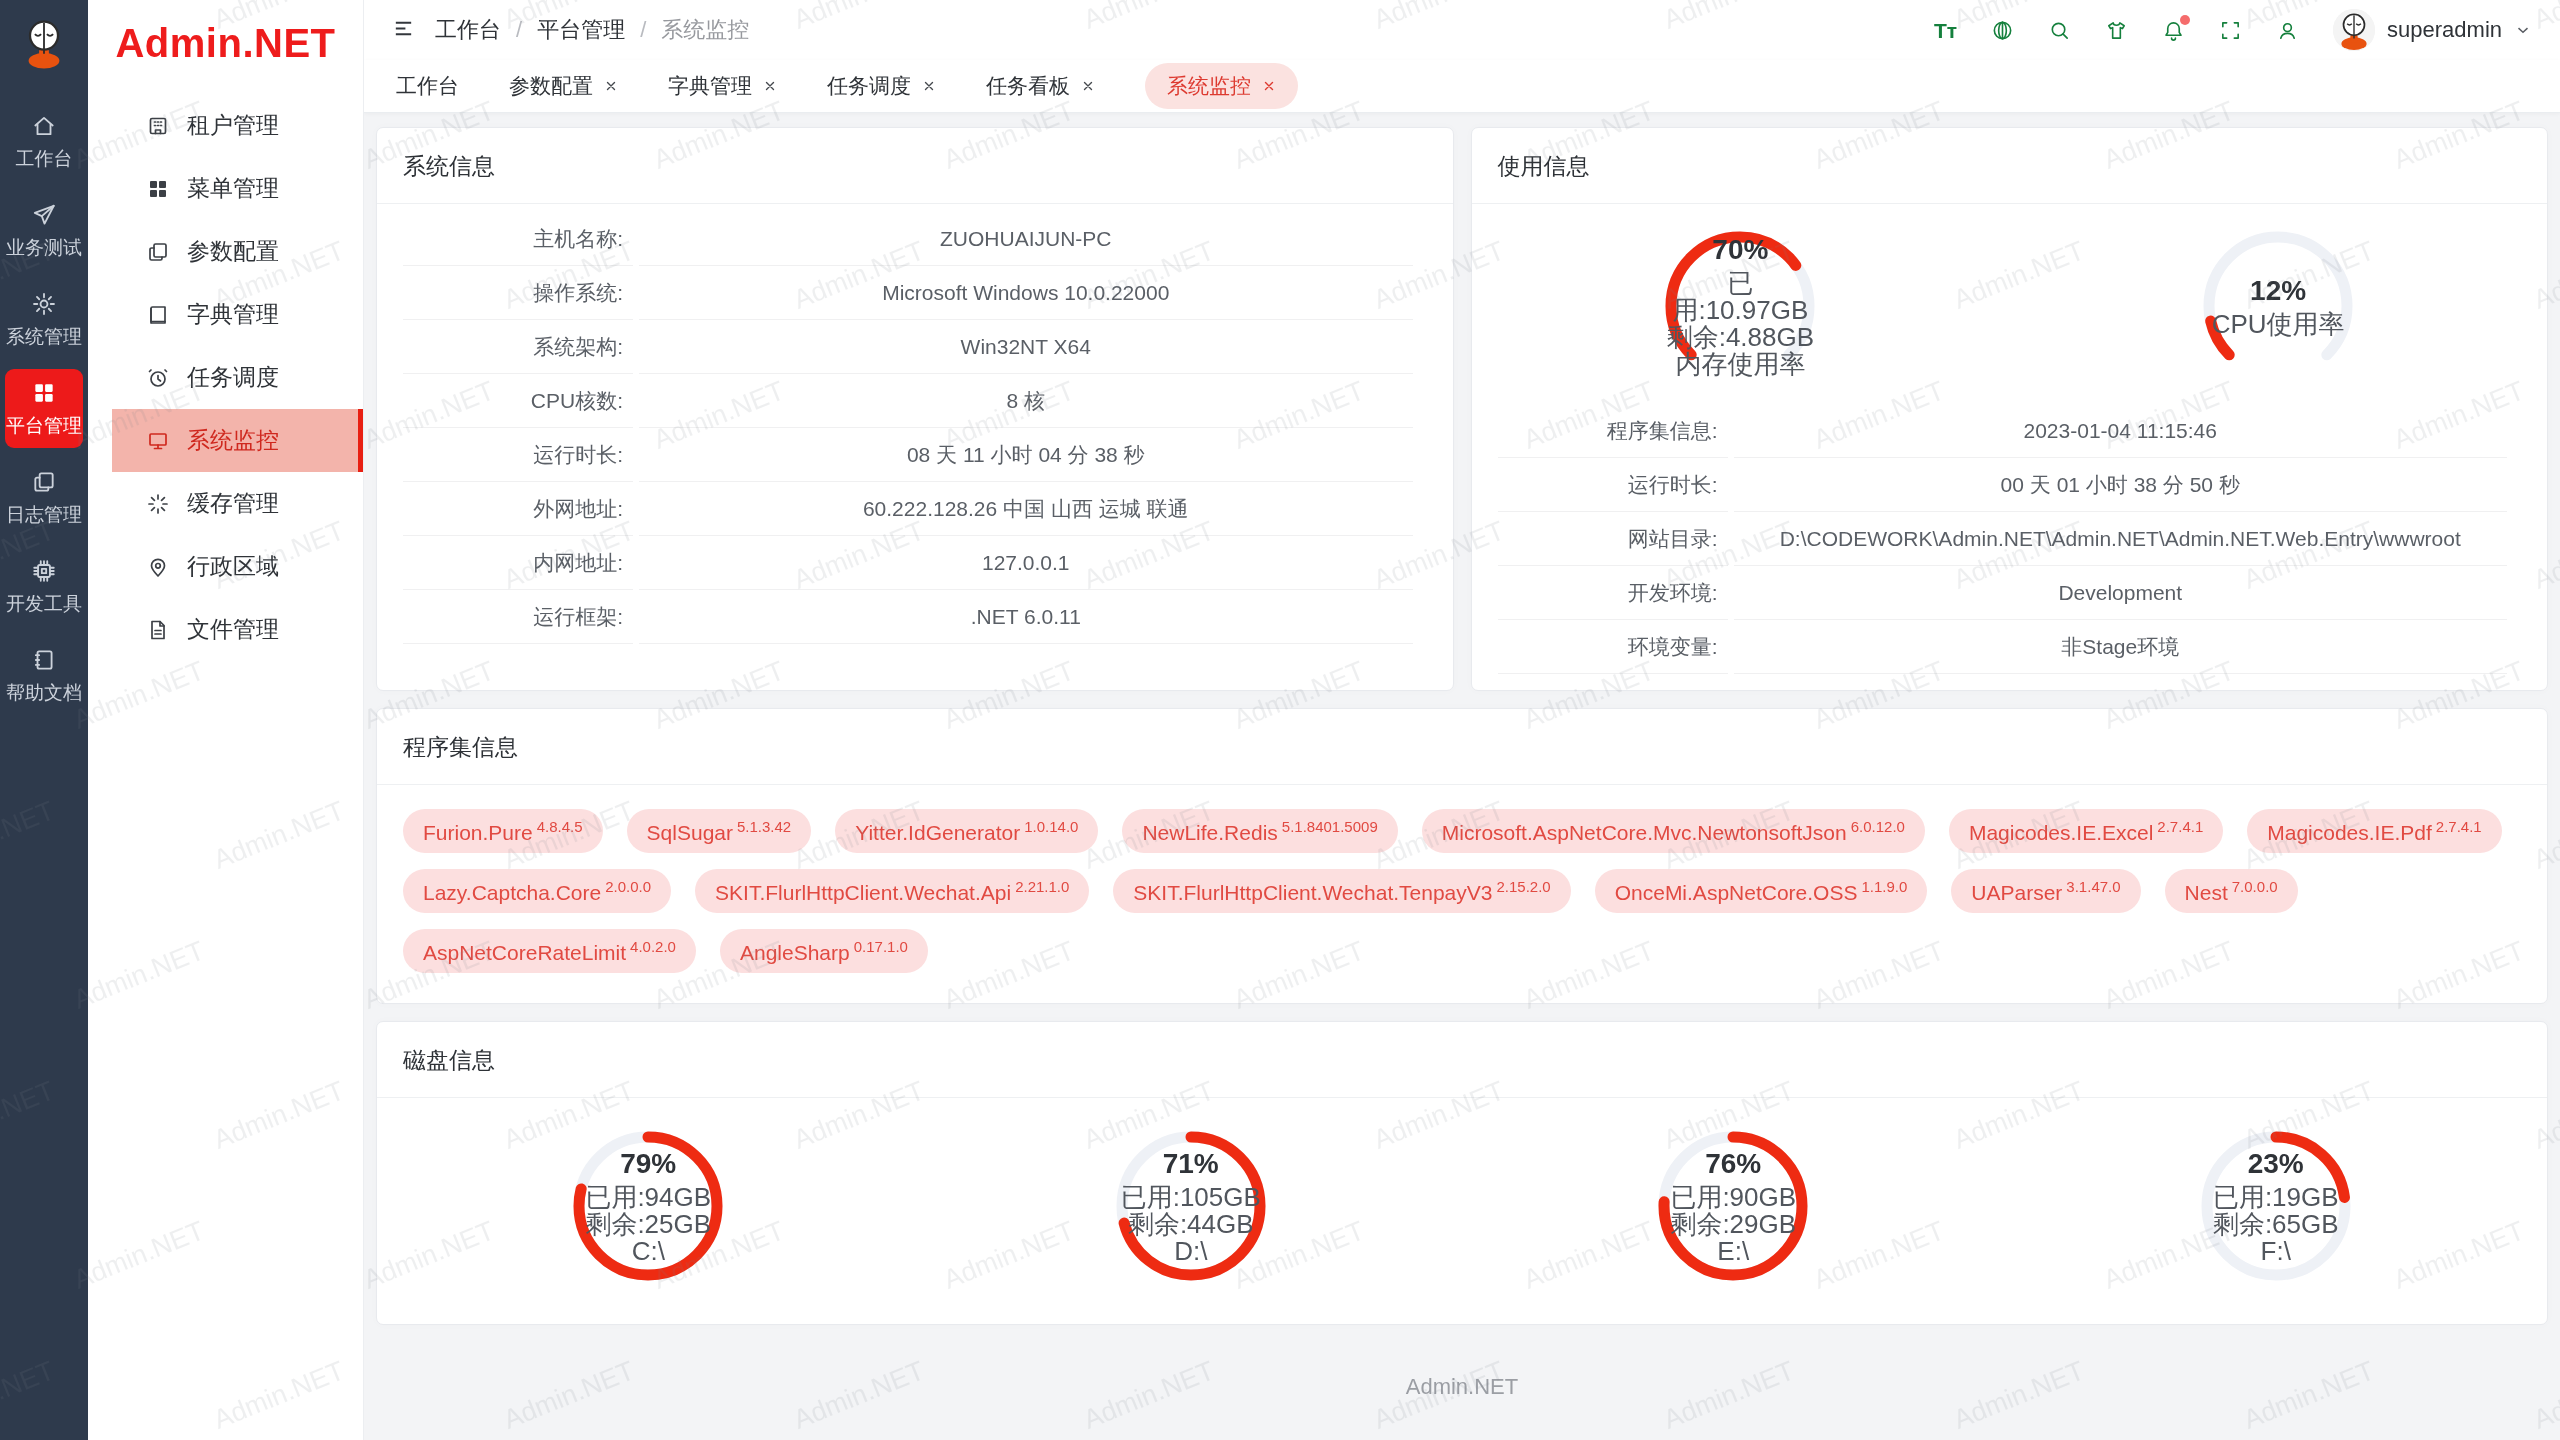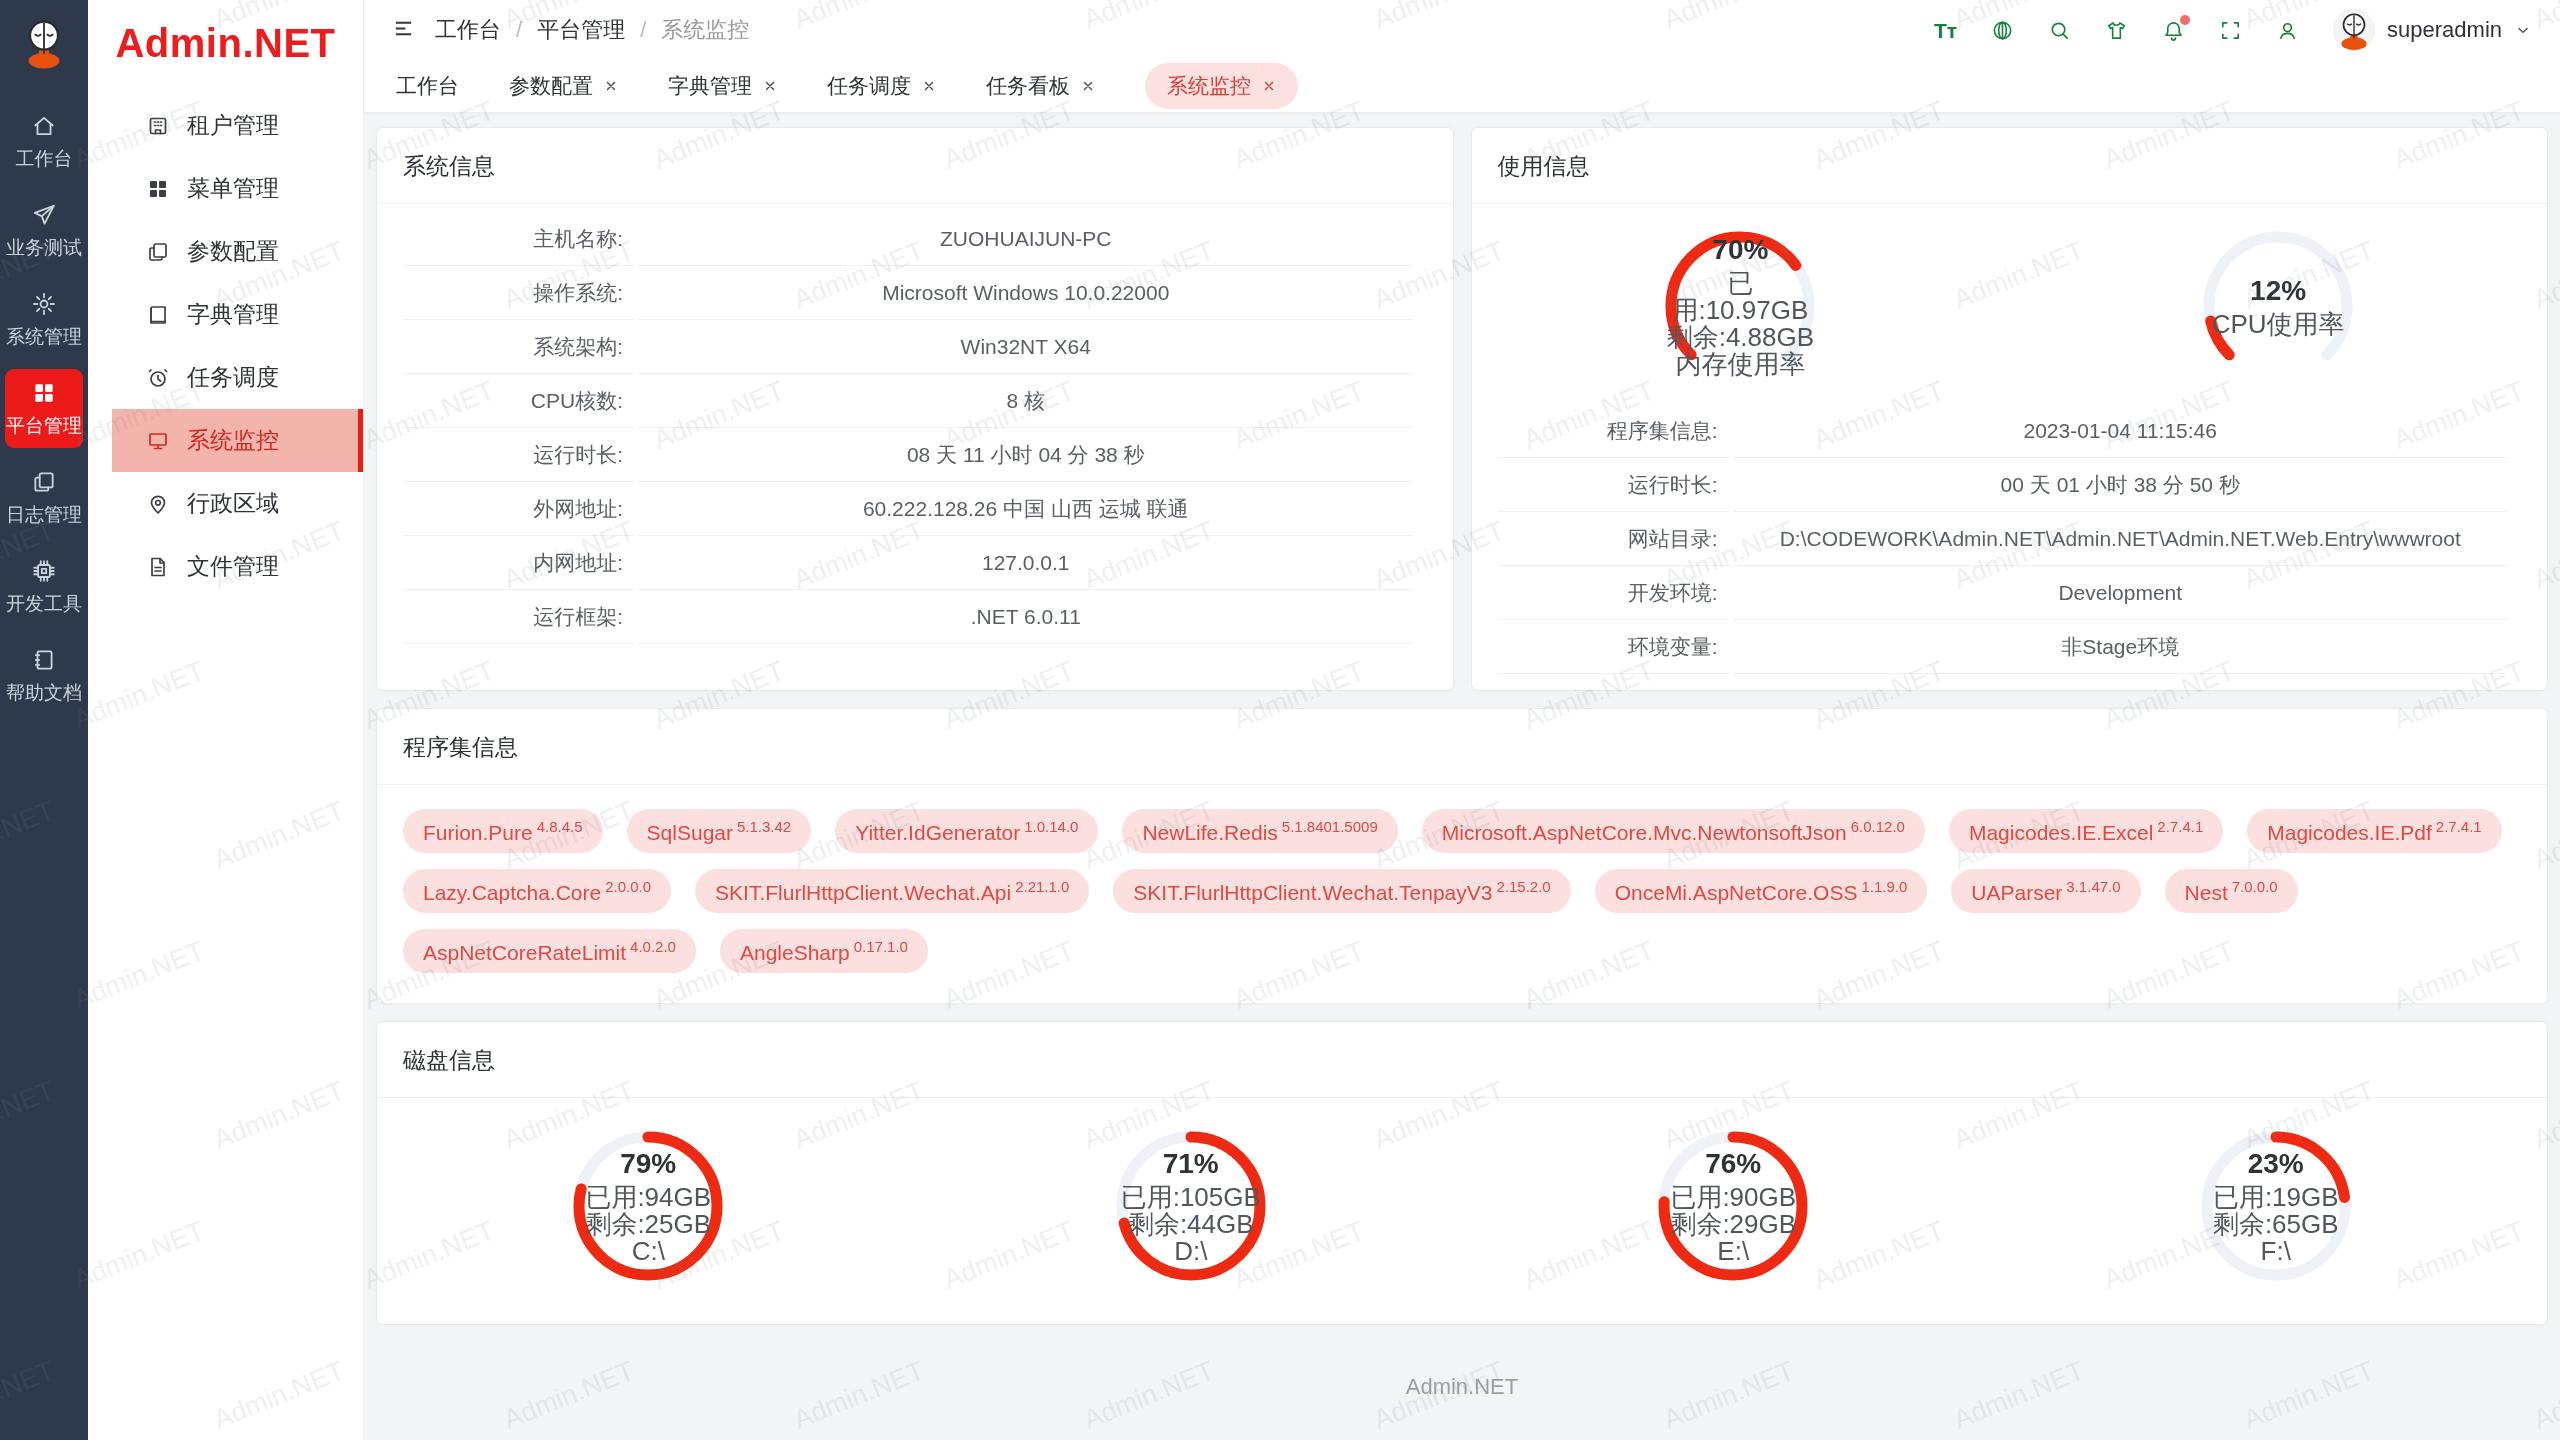--- a/index.html
+++ b/index.html
@@ -248,20 +248,28 @@
           <span>任务调度</span>
         </div>
         <div class="menu-item active">
           <span class="icon">
             <svg viewBox="0 0 24 24" fill="none" stroke="currentColor" stroke-width="1.7" stroke-linecap="round" stroke-linejoin="round">
               <rect x="4" y="5" width="16" height="11" rx="1"></rect>
               <path d="M12 16v3.5M8.5 19.5h7"></path>
             </svg>
           </span>
           <span>系统监控</span>
+        </div>
+        <div class="menu-item">
+          <span class="icon">
+            <svg viewBox="0 0 24 24" fill="none" stroke="currentColor" stroke-width="1.7" stroke-linecap="round" stroke-linejoin="round">
+              <path d="M12 3v4M12 17v4M3 12h4M17 12h4M5.6 5.6l2.8 2.8M15.6 15.6l2.8 2.8M18.4 5.6l-2.8 2.8M8.4 15.6l-2.8 2.8"></path>
+            </svg>
+          </span>
+          <span>缓存管理</span>
         </div>
         <div class="menu-item">
           <span class="icon">
             <svg viewBox="0 0 24 24" fill="none" stroke="currentColor" stroke-width="1.7" stroke-linecap="round" stroke-linejoin="round">
               <path d="M12 21C8.7 17.6 5.5 14 5.5 10.8a6.5 6.5 0 0 1 13 0C18.5 14 15.3 17.6 12 21z"></path>
               <circle cx="12" cy="10.8" r="2.3"></circle>
             </svg>
           </span>
           <span>行政区域</span>
         </div>

